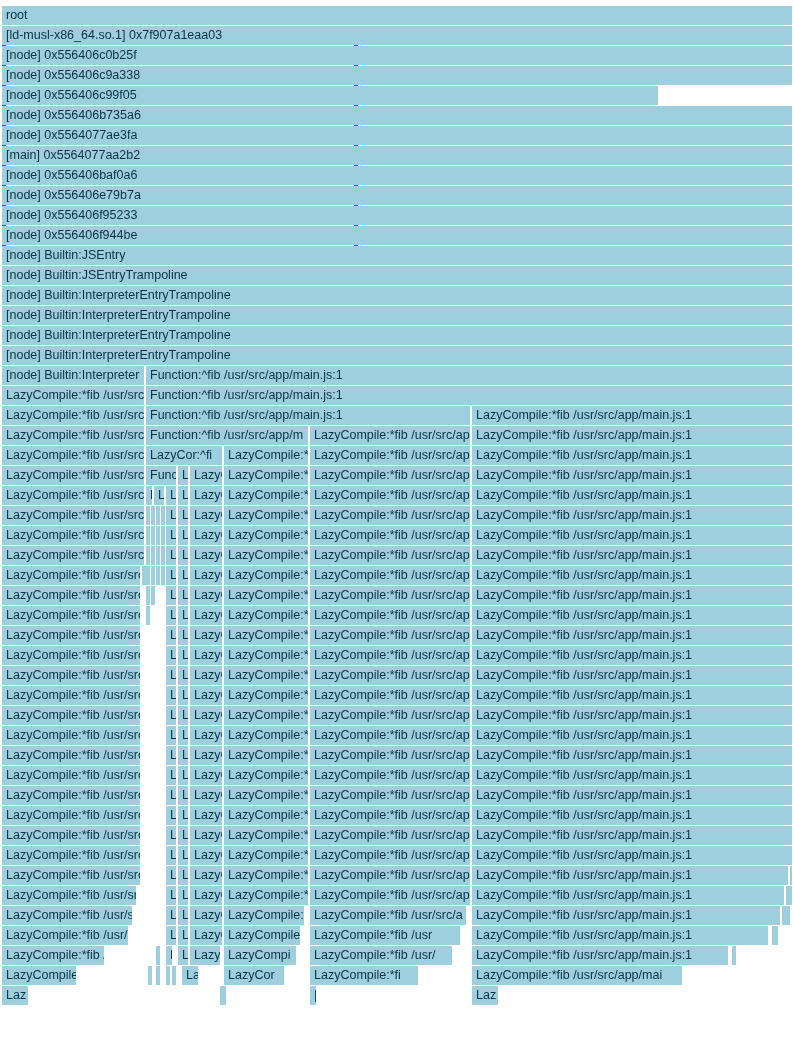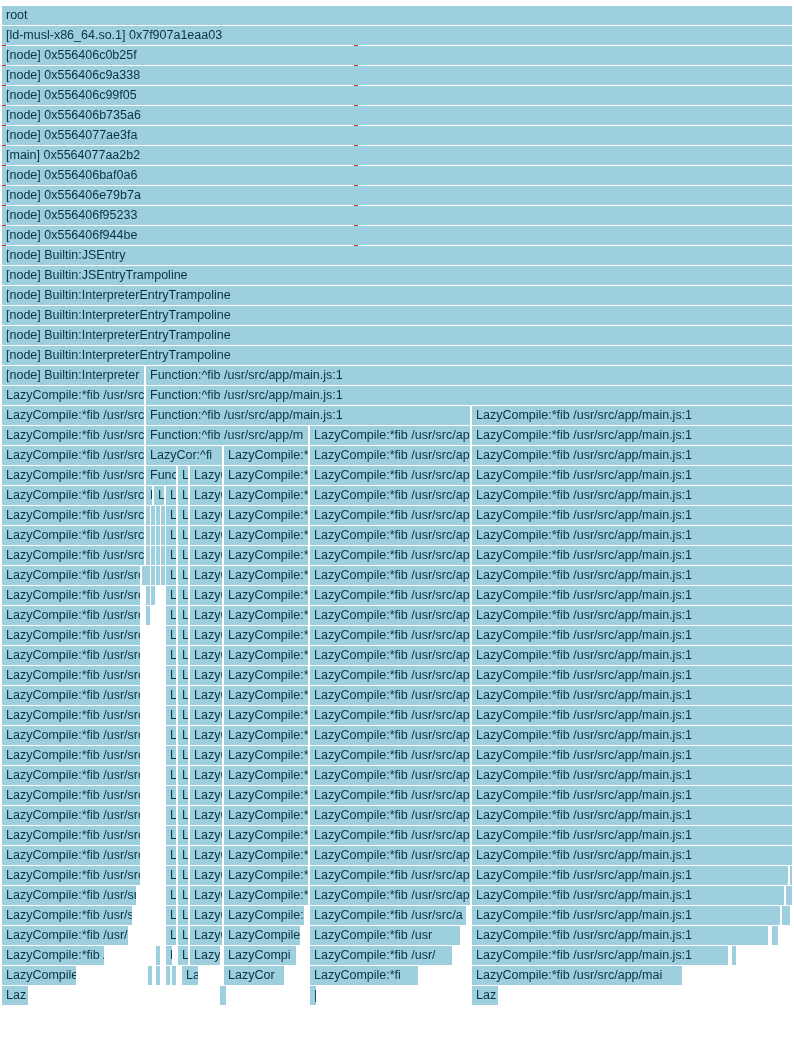--- a/index.html
+++ b/index.html
@@ -17,21 +17,21 @@
     </div>
     <div class="row" style="left: 2px; top: 26px; width: 790px; height: 19px;">
       <div class="cell" style="left: 0px; width: 790px;">[ld-musl-x86_64.so.1] 0x7f907a1eaa03</div>
     </div>
     <div class="row" style="left: 2px; top: 46px; width: 790px; height: 19px;">
       <div class="cell" style="left: 0px; width: 790px;">[node] 0x556406c0b25f</div>
     </div>
     <div class="row" style="left: 2px; top: 66px; width: 790px; height: 19px;">
       <div class="cell" style="left: 0px; width: 790px;">[node] 0x556406c9a338</div>
     </div>
-    <div class="row" style="left: 2px; top: 86px; width: 790px; height: 19px;">
+    <div class="row" style="left: 2px; top: 86px; width: 656px; height: 19px;">
       <div class="cell" style="left: 0px; width: 790px;">[node] 0x556406c99f05</div>
     </div>
     <div class="row" style="left: 2px; top: 106px; width: 790px; height: 19px;">
       <div class="cell" style="left: 0px; width: 790px;">[node] 0x556406b735a6</div>
     </div>
     <div class="row" style="left: 2px; top: 126px; width: 790px; height: 19px;">
       <div class="cell" style="left: 0px; width: 790px;">[node] 0x5564077ae3fa</div>
     </div>
     <div class="row" style="left: 2px; top: 146px; width: 790px; height: 19px;">
       <div class="cell" style="left: 0px; width: 790px;">[main] 0x5564077aa2b2</div>

